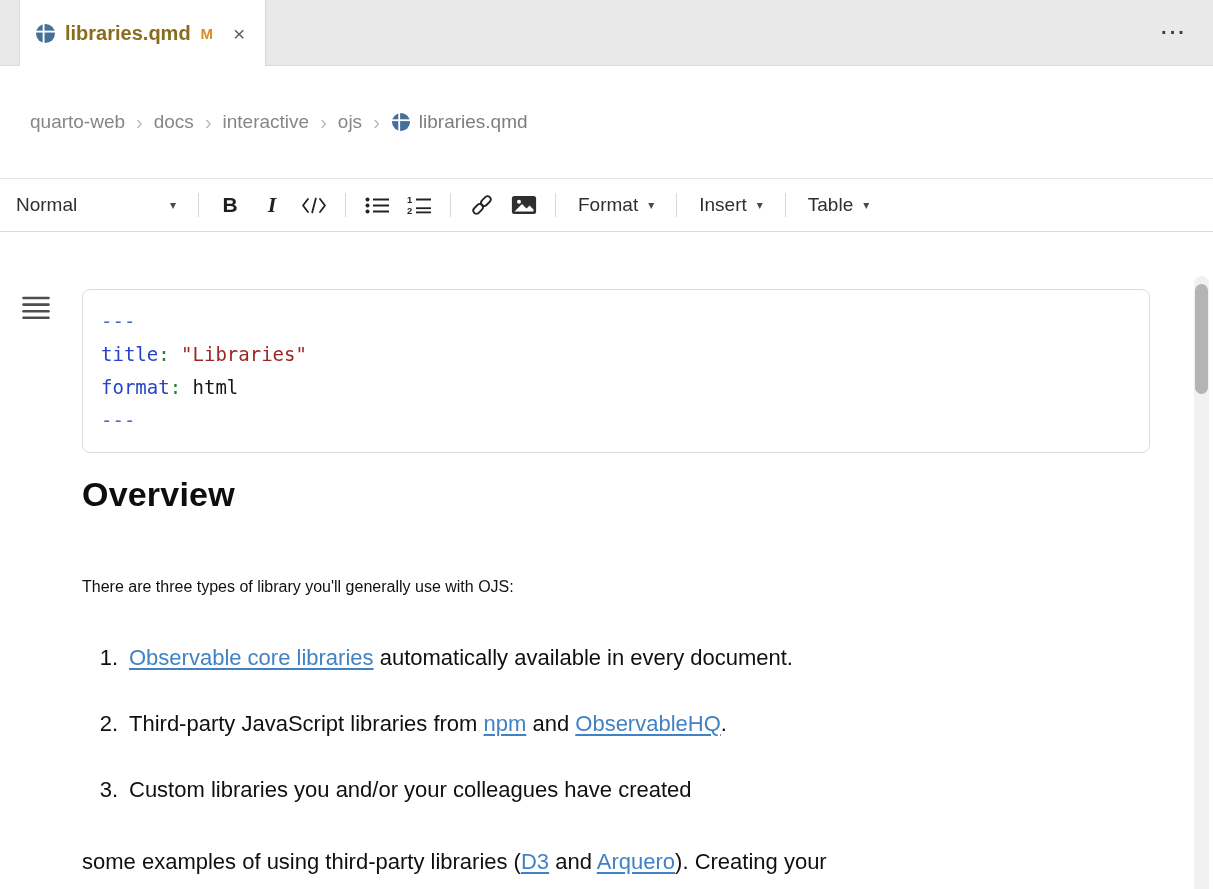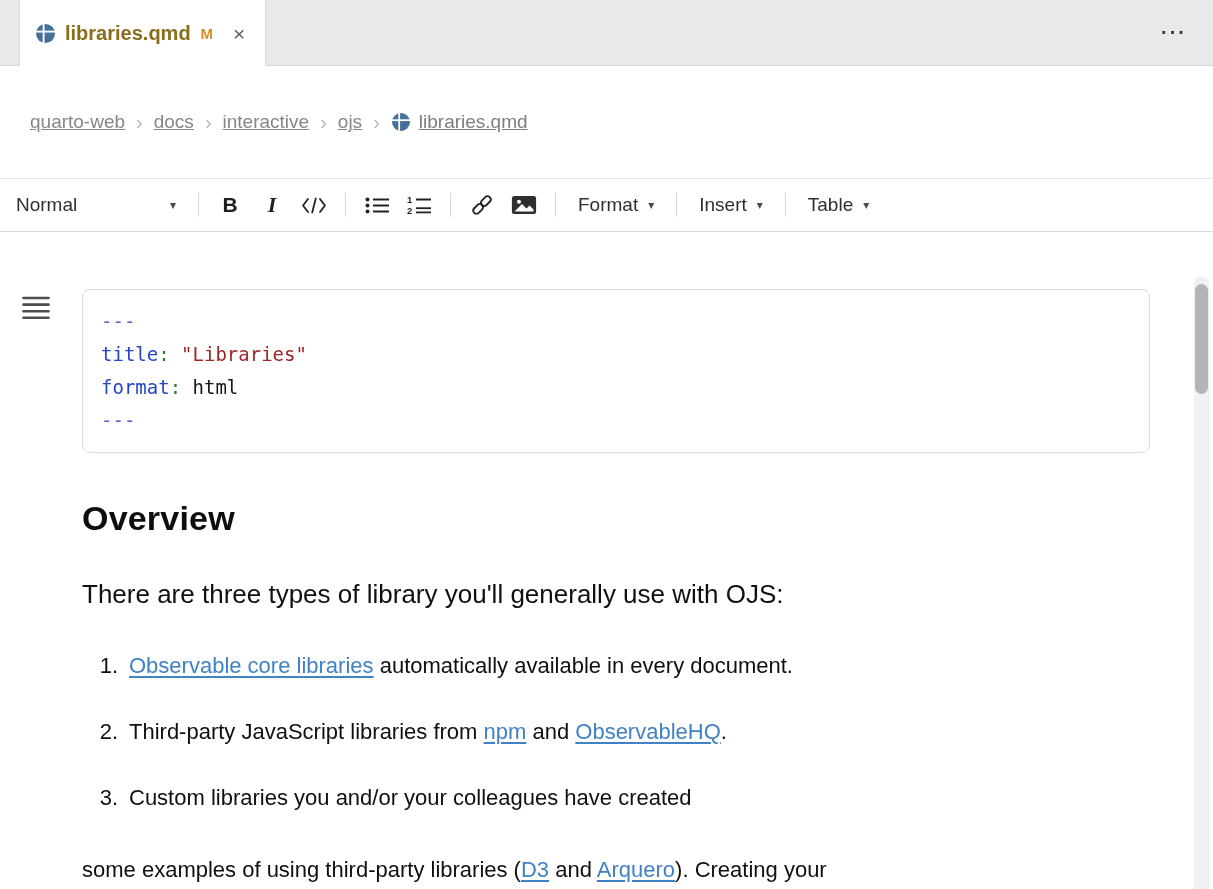--- a/index.html
+++ b/index.html
@@ -31,21 +31,21 @@
     margin-right: 26px; align-self: center; background: none; border: none;
     font-size: 20px; letter-spacing: 2px; color: #3c3c3c; font-weight: 700; cursor: pointer;
     font-family: inherit;
   }
 
   
   .breadcrumb {
     height: 48px; display: flex; align-items: center; padding-left: 30px;
     background: #fff; font-size: 19px; color: #868686; flex: 0 0 auto;
   }
-  .bc-item { cursor: pointer; text-decoration: underline; }
+  .bc-item { cursor: pointer; }
   .bc-sep { color: #b9b9b9; padding: 0 11px; font-size: 20px; }
   .bc-icon { margin: 0 9px 0 1px; display: inline-flex; }
   .bc-current { color: #7d7d7d; }
 
   
   .toolbar {
     height: 54px; display: flex; align-items: center; flex: 0 0 auto;
     border-top: 1px solid #e4e4e4; border-bottom: 1px solid #dcdcdc;
     padding: 0 12px; font-size: 19px; color: #2f2f2f;
   }
@@ -69,22 +69,22 @@
     border: 1px solid #dcdcdc; border-radius: 8px; padding: 15px 18px;
     font-family: "DejaVu Sans Mono", "Liberation Mono", monospace;
     font-size: 19px; line-height: 33px; background: #fff; cursor: text;
   }
   .y-delim { color: #4a67c9; }
   .y-key { color: #2544c8; }
   .y-colon { color: #2e7d32; }
   .y-str { color: #9c2626; margin-left: 1ch; }
   .y-plain { color: #171717; margin-left: 1ch; }
 
-  h1.doc-h1 { font-size: 34px; font-weight: 800; color: #0e0e0e; margin-top: 46px; letter-spacing: .2px; cursor: text; }
-  .intro { font-size: 26px; margin-top: 40px; line-height: 33px; cursor: text; }
+  h1.doc-h1 { font-size: 34px; font-weight: 800; color: #0e0e0e; margin-top: 22px; letter-spacing: .2px; cursor: text; }
+  .intro { font-size: 16px; margin-top: 56px; line-height: 33px; cursor: text; }
 
   .doc-list { list-style: none; margin-top: 38px; }
   .doc-list li { display: flex; margin-bottom: 33px; font-size: 22px; line-height: 33px; cursor: text; }
   .doc-list li:last-child { margin-bottom: 0; }
   .li-marker { width: 36px; text-align: right; margin-right: 11px; flex: 0 0 auto; }
 
   .doclink { color: #4182c4; text-decoration: underline; text-underline-offset: 3px; cursor: pointer; }
 
   .outro { margin-top: 36px; font-size: 22px; cursor: text; }
   .outro-line { line-height: 40px; white-space: pre-wrap; }

